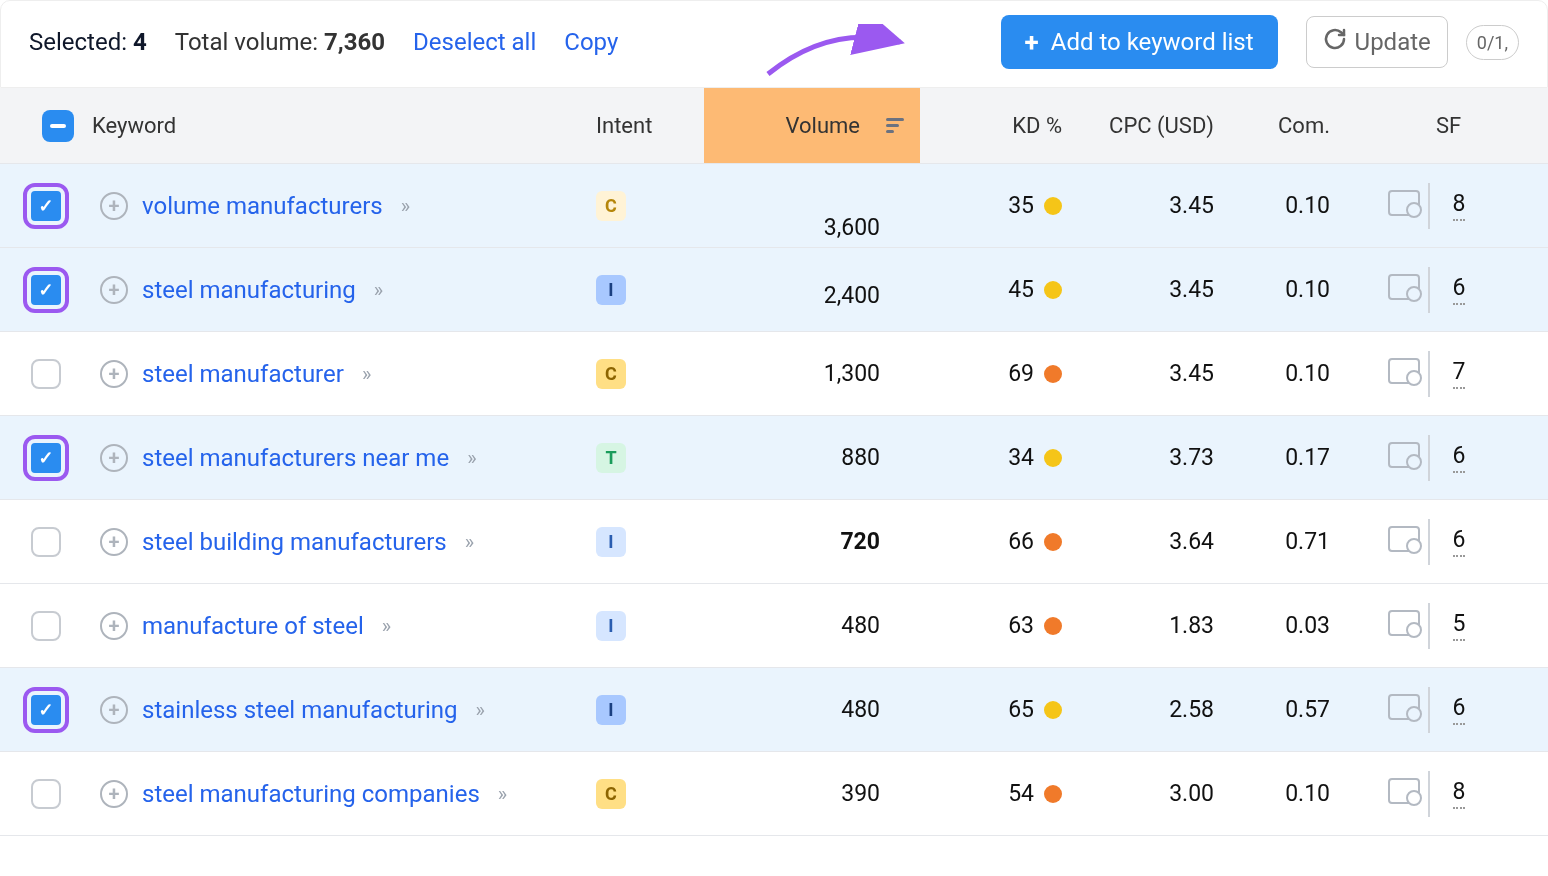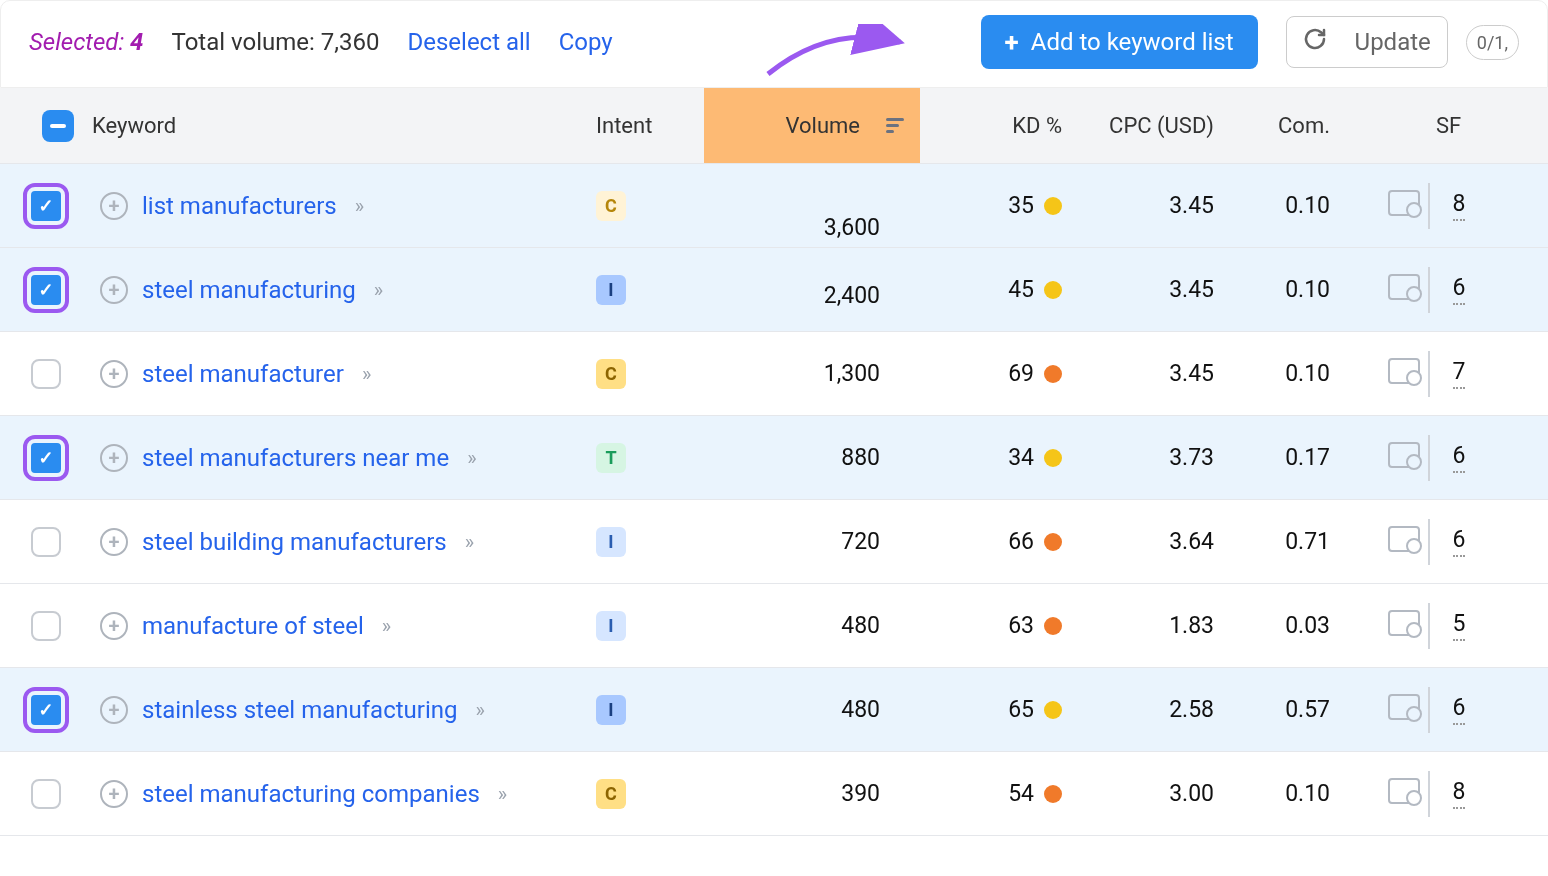--- a/index.html
+++ b/index.html
@@ -1,26 +1,26 @@
 <!DOCTYPE html>
 <html><head>
 <meta charset="utf-8">
 <style>
 * { box-sizing: border-box; margin: 0; padding: 0; }
 body { font-family: -apple-system, BlinkMacSystemFont, "Segoe UI", Roboto, Helvetica, Arial, sans-serif; font-size: 22px; color: #111; background: #fff; width: 1548px; }
 .toolbar { display: flex; align-items: center; padding: 14px 28px 18px 28px; gap: 28px; border: 1px solid #eee; border-radius: 10px 10px 0 0; }
-.toolbar .sel { color: #a21caf; font-size: 24px; font-style: italic; }
+.toolbar .sel { color: #0f172a; font-size: 24px; }
 .toolbar .sel b { font-weight: 700; }
 .toolbar .vol { color: #333; font-size: 24px; }
-.toolbar .vol b { font-weight: 400; }
+.toolbar .vol b { font-weight: 700; }
 .toolbar .link { color: #2563eb; font-size: 24px; cursor: pointer; }
 .toolbar .spacer { flex: 1; }
 .btn-primary { background: #2a8cf0; color: #fff; border-radius: 8px; padding: 12px 24px; font-size: 24px; display: inline-flex; align-items: center; gap: 12px; cursor: pointer; }
 .btn-primary .plus { font-weight: 700; font-size: 26px; }
-.btn-outline { border: 1px solid #ccc; border-radius: 8px; padding: 10px 16px; display: inline-flex; align-items: center; gap: 28px; color: #666; font-size: 24px; cursor: pointer; }
+.btn-outline { border: 1px solid #ccc; border-radius: 8px; padding: 10px 16px; display: inline-flex; align-items: center; gap: 8px; color: #666; font-size: 24px; cursor: pointer; }
 .counter { border: 1px solid #ccc; border-radius: 20px; padding: 6px 10px; color: #666; font-size: 18px; margin-left: -10px; }
 .arrow-annot { position: absolute; top: 24px; left: 760px; pointer-events: none; }
 .header-row { display: grid; grid-template-columns: 92px 496px 116px 216px 150px 152px 116px 90px 60px 60px; align-items: center; background: #f3f4f6; border-bottom: 1px solid #e5e7eb; height: 76px; color: #333; font-size: 22px; }
 .header-row .th { padding: 0 8px; }
 .header-row .th.kw { padding-left: 0; }
 .header-row .th.right { text-align: right; }
 .header-row .vol-hdr { background: #fdba74; height: 100%; display: flex; align-items: center; justify-content: flex-end; gap: 26px; padding-right: 16px; }
 .chkhdr { width: 32px; height: 32px; border-radius: 8px; background: #2a8cf0; display: flex; align-items: center; justify-content: center; margin-left: 34px; }
 .chkhdr .dash { width: 16px; height: 4px; background: #fff; border-radius: 2px; }
 .row { display: grid; grid-template-columns: 92px 496px 116px 216px 150px 152px 116px 90px 60px 60px; align-items: center; height: 84px; border-bottom: 1px solid #e5e7eb; font-size: 23px; }
@@ -121,21 +121,21 @@
   <div class="th"></div>
 </div>
 
 <div id="rows">
       <div class="row selected">
         <div class="cell chk-wrap">
           <div class="chk checked hl"></div>
         </div>
         <div class="cell kw-cell">
           <div class="add-icon">+</div>
-          <span class="kw-link">list manufacturers</span>
+          <span class="kw-link">volume manufacturers</span>
           <span class="chevrons">»</span>
         </div>
         <div class="cell"><span class="intent-badge intent-C-light">C</span></div>
         <div class="cell right" style="padding-right: 40px; margin-top: 44px;">3,600</div>
         <div class="cell">
           <div class="kd-wrap">
             <span>35</span>
             <span class="kd-dot kd-yellow"></span>
           </div>
         </div>
@@ -225,21 +225,21 @@
       <div class="row">
         <div class="cell chk-wrap">
           <div class="chk"></div>
         </div>
         <div class="cell kw-cell">
           <div class="add-icon">+</div>
           <span class="kw-link">steel building manufacturers</span>
           <span class="chevrons">»</span>
         </div>
         <div class="cell"><span class="intent-badge intent-I-light">I</span></div>
-        <div class="cell right" style="padding-right: 40px;">720</div>
+        <div class="cell right" style="padding-right: 40px; font-weight: bold;">720</div>
         <div class="cell">
           <div class="kd-wrap">
             <span>66</span>
             <span class="kd-dot kd-orange"></span>
           </div>
         </div>
         <div class="cell right">3.64</div>
         <div class="cell right">0.71</div>
         <div class="cell right"><span class="serp-icon" style="background: rgb(255, 255, 255);"></span></div>
         <div class="cell sf-wrap">

